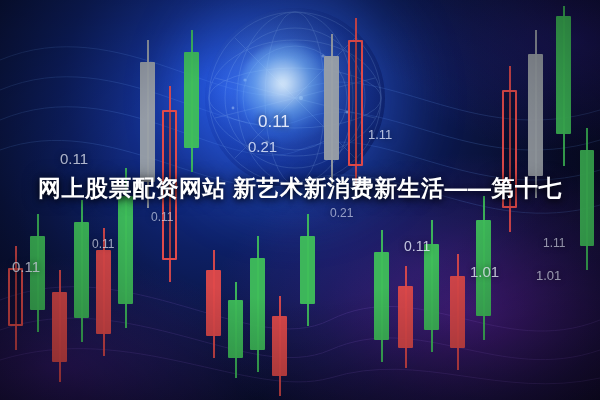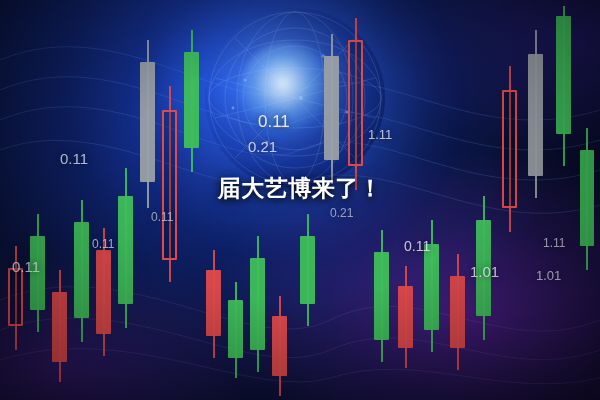--- a/index.html
+++ b/index.html
@@ -229,16 +229,16 @@
       <div class="plabel" style="left: 470px; top: 263px; font-size: 15px; opacity: 0.85;">1.01</div>
       <div class="plabel" style="left: 536px; top: 268px; font-size: 13px; opacity: 0.75;">1.01</div>
       <div class="plabel" style="left: 543px; top: 236px; font-size: 12px; opacity: 0.7;">1.11</div>
       <div class="plabel" style="left: 151px; top: 210px; font-size: 12px; opacity: 0.6;">0.11</div>
       <div class="plabel" style="left: 330px; top: 206px; font-size: 12px; opacity: 0.6;">0.21</div>
     </div>
 
   <div class="bg-vignette"></div>
 
   <div class="headline">
-    <span class="l2">届大艺博来了！</span>
+    <span class="l1">网上股票配资网站 新艺术新消费新生活——第十七</span>
   </div>
 
 </div>
 
 </body></html>

